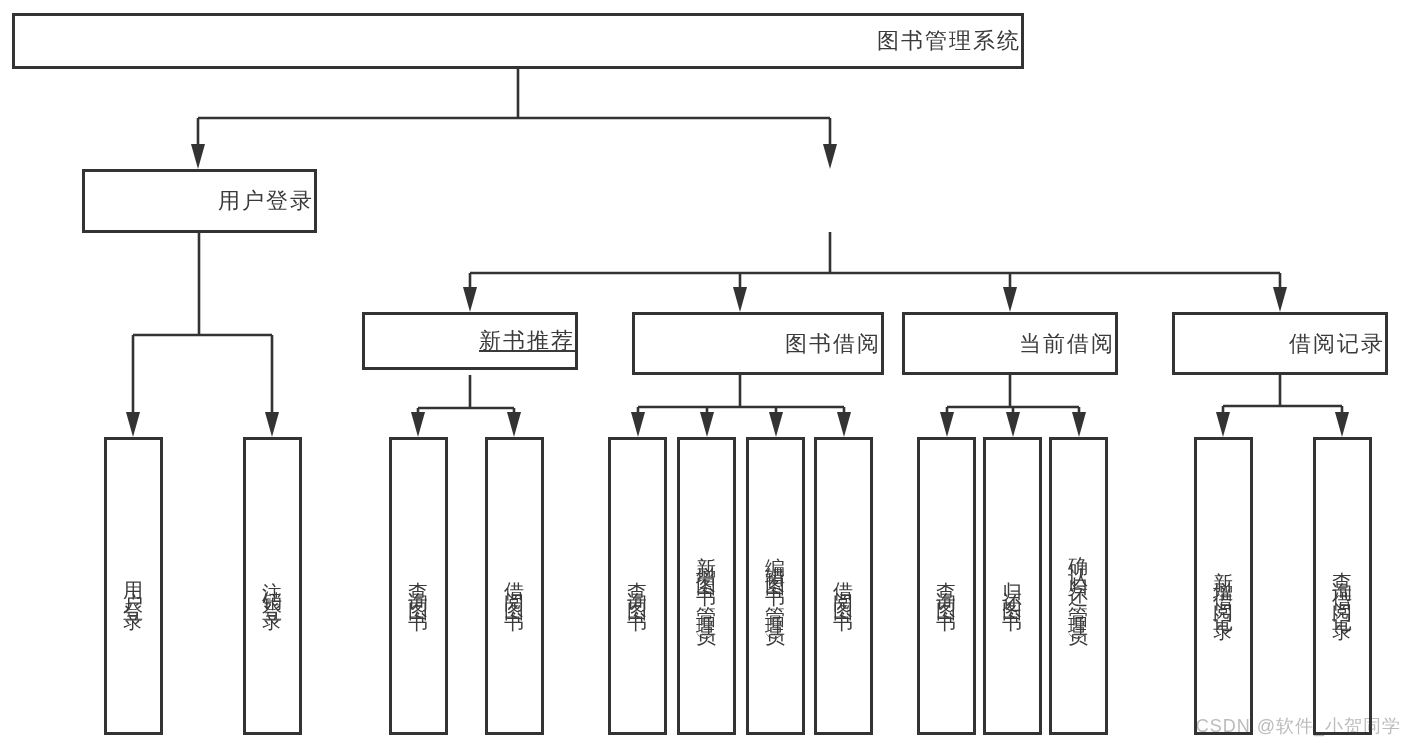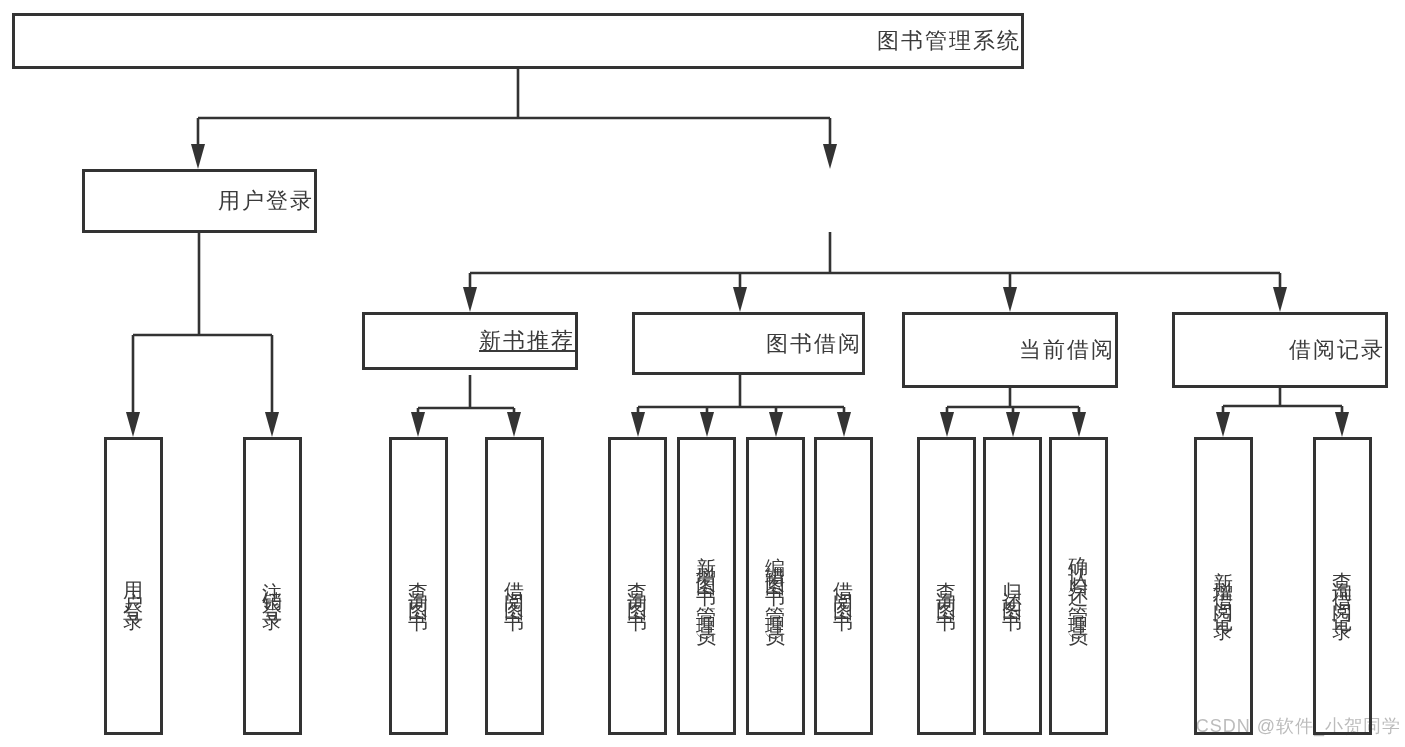--- a/index.html
+++ b/index.html
@@ -108,27 +108,27 @@
     <span>图书管理系统</span>
   </div>
 
   <div class="node h" style="left:82px; top:169px; width:235px; height:64px;">
     <span>用户登录</span>
   </div>
 
   <div class="node h" style="left:362px; top:312px; width:216px; height:58px;text-decoration:underline;">
     <span>新书推荐</span>
   </div>
-  <div class="node h" style="left:632px; top:312px; width:233px; height:63px;">
+  <div class="node h" style="left:632px; top:312px; width:252px; height:63px;">
     <span>图书借阅</span>
   </div>
-  <div class="node h" style="left:902px; top:312px; width:216px; height:76px;padding-left:6px;">
+  <div class="node h" style="left:902px; top:312px; width:216px; height:63px;padding-left:6px;">
     <span>当前借阅</span>
   </div>
-  <div class="node h" style="left:1172px; top:312px; width:216px; height:76px;">
+  <div class="node h" style="left:1172px; top:312px; width:216px; height:63px;">
     <span>借阅记录</span>
   </div>
 
   <div class="node v" style="left:104px; top:437px; width:59px; height:298px;">
     <span class="vtext">用户登录</span>
   </div>
   <div class="node v" style="left:243px; top:437px; width:59px; height:298px;">
     <span class="vtext">注销登录</span>
   </div>
 

